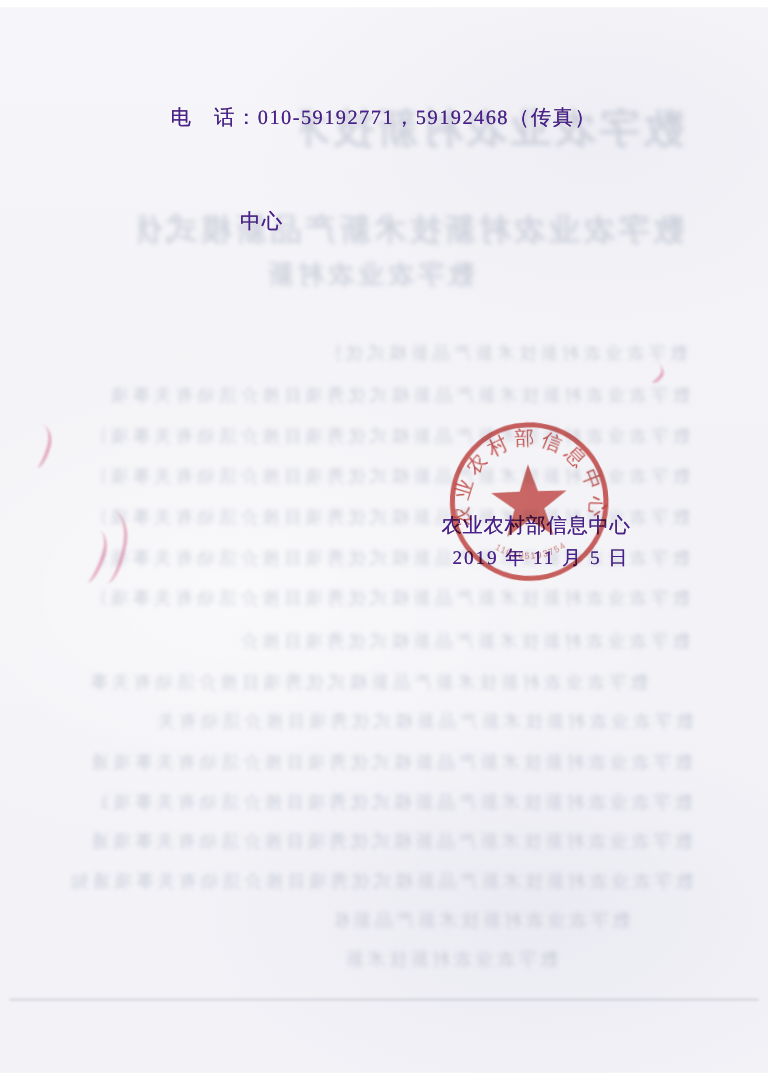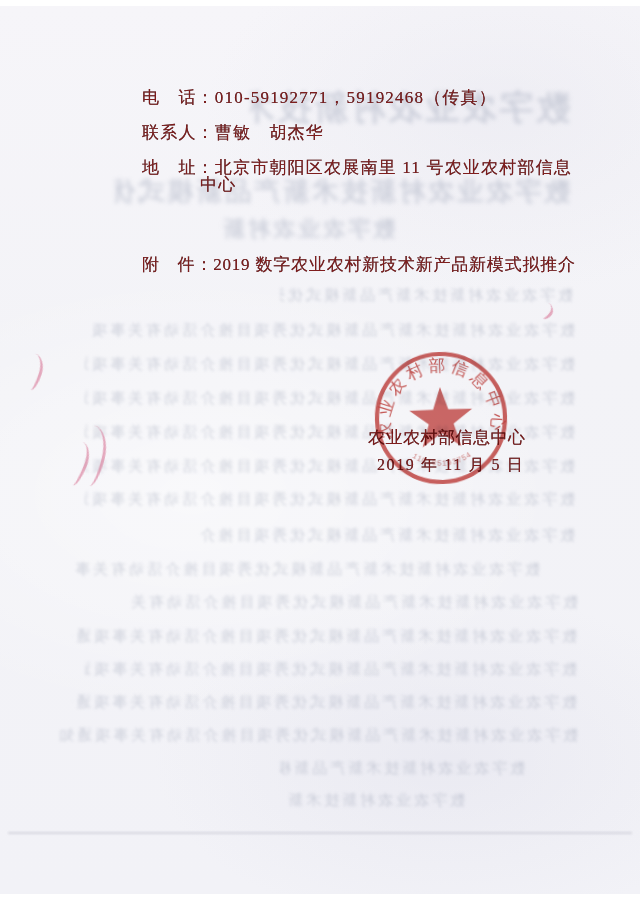--- a/index.html
+++ b/index.html
@@ -11,21 +11,21 @@
            radial-gradient(ellipse 500px 300px at 30% 55%, rgba(255,255,255,.5), rgba(0,0,0,0) 75%),
            radial-gradient(ellipse 420px 240px at 70% 85%, rgba(222,222,234,.4), rgba(0,0,0,0) 70%),
            linear-gradient(180deg,#f6f5f9 0%,#f3f3f7 40%,#f2f2f7 100%);}
   
   .ghost-row{position:absolute;white-space:nowrap;overflow:hidden;
              color:#9aa1b4;opacity:.42;filter:blur(1.7px);
              transform:scaleX(-1);letter-spacing:3px;line-height:1;
              font-family:"Liberation Sans","DejaVu Sans",sans-serif;}
   .ghost-row.bold{font-weight:bold;opacity:.34;color:#8e97ad;filter:blur(2.2px);}
   
-  .doc-line{position:absolute;font-size:17px;letter-spacing:1.2px;color:#7f1d1d;
+  .doc-line{position:absolute;font-size:17px;letter-spacing:1.2px;color:#4c1d95;
             text-shadow:0 0 .4px rgba(38,38,42,.8);white-space:nowrap;}
   .sig{font-size:17px;letter-spacing:.5px;}
   
   .red-mark{position:absolute;border-right:3.5px solid rgba(214,105,140,.55);
             border-radius:0 100% 45% 0 / 0 62% 62% 0;filter:blur(.7px);}
   
   .seal{position:absolute;left:366px;top:343px;width:150px;height:150px;
         mix-blend-mode:multiply;transform:rotate(-2deg);filter:blur(.2px);}
   .bleed-line{position:absolute;left:8px;top:832px;width:624px;height:2px;
               background:rgba(165,165,180,.35);filter:blur(.8px);}
@@ -58,24 +58,21 @@
       <div class="ghost-row" style="left: 285px; top: 792px; width: 180px; font-size: 15px;">数字农业农村新技术新产品新模</div>
     </div>
   <div id="marks-layer">
       <div class="red-mark" style="left: 26px; top: 354px; width: 13px; height: 36px; transform: rotate(18deg);"></div>
       <div class="red-mark" style="left: 82px; top: 426px; width: 20px; height: 60px; transform: rotate(14deg);"></div>
       <div class="red-mark" style="left: 71px; top: 442px; width: 13px; height: 44px; transform: rotate(22deg);"></div>
       <div class="red-mark" style="left: 540px; top: 303px; width: 10px; height: 16px; transform: rotate(40deg);"></div>
     </div>
 
   <div class="doc-line" style="left:142px;top:86px">电　话：010-59192771，59192468（传真）</div>
-  <div class="doc-line" style="left:142px;top:121px">联系人：曹敏　胡杰华</div>
-  <div class="doc-line" style="left:142px;top:156px">地　址：北京市朝阳区农展南里 11 号农业农村部信息</div>
   <div class="doc-line" style="left:200px;top:173px">中心</div>
-  <div class="doc-line" style="left:142px;top:253px;letter-spacing:.8px">附　件：2019 数字农业农村新技术新产品新模式拟推介</div>
 
   <div class="doc-line sig" style="left:368px;top:426px">农业农村部信息中心</div>
   <div class="doc-line" style="left:377px;top:455px;font-size:16px;letter-spacing:1.6px">2019 年 11 月 5 日</div>
 
   <svg class="seal" viewBox="0 0 150 150">
     <circle cx="75" cy="75" r="64" fill="none" stroke="#c5413d" stroke-width="4.2" opacity="0.82"></circle>
     <defs>
       <path id="arcTop" d="M 26,93 A 51,51 0 1 1 124,93" fill="none"></path>
       <path id="arcBottom" d="M 29,96 A 53,53 0 0 0 121,96" fill="none"></path>
     </defs>

